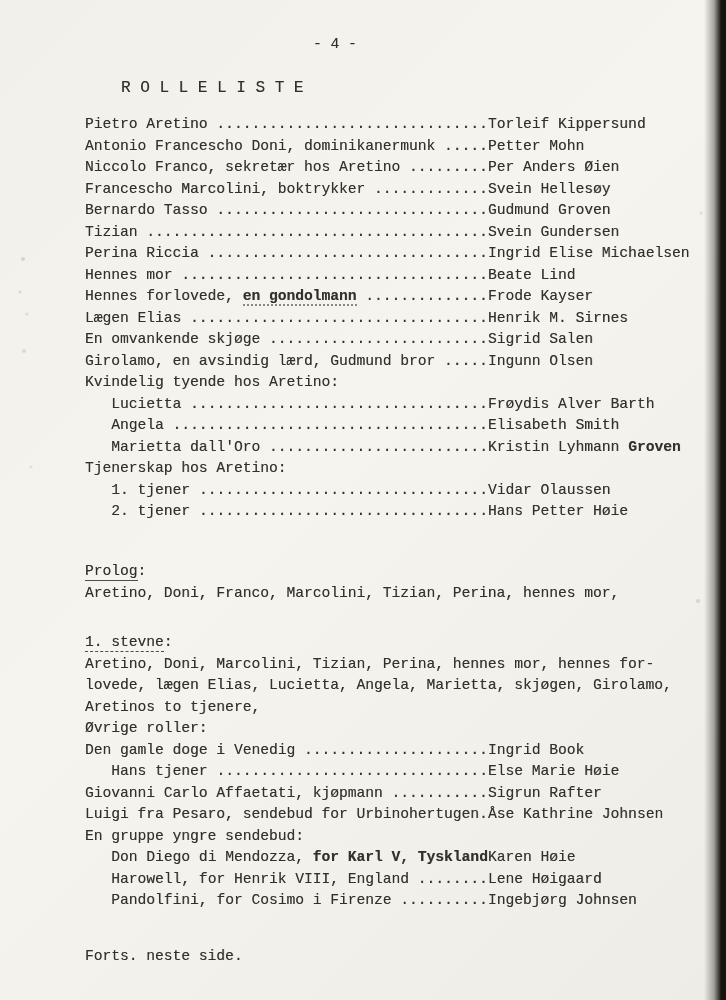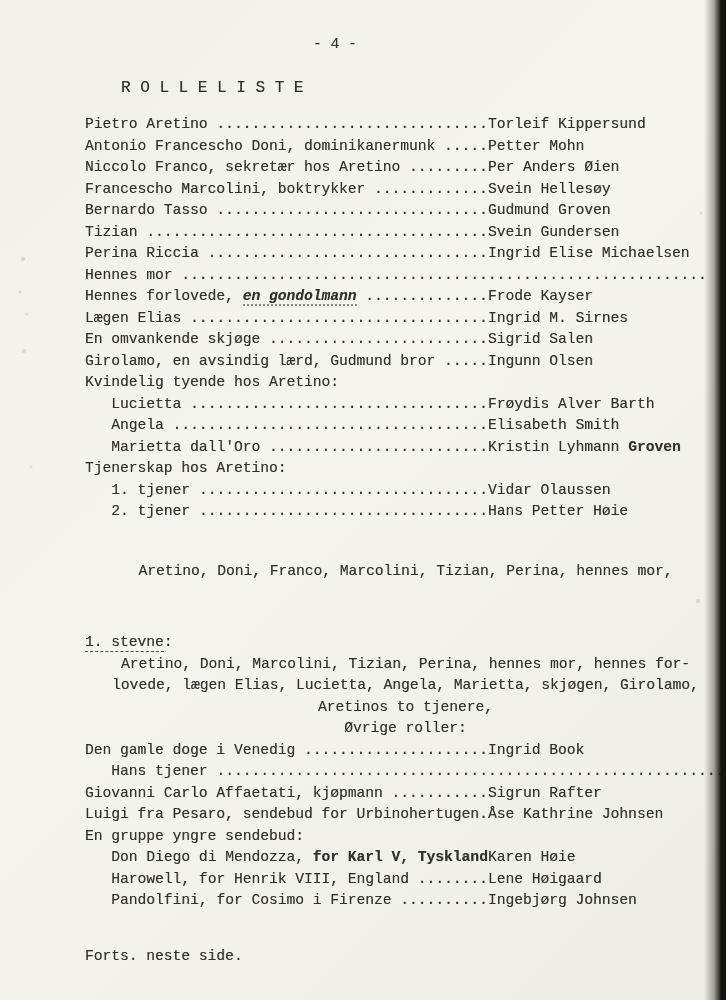--- a/index.html
+++ b/index.html
@@ -20,23 +20,23 @@
   #heading{left:85px;top:78px;white-space:pre;font-weight:normal;font-size:16px;margin-left:36px;}
   #cast-list{left:85px;top:114px;width:641px;}
   #prolog-section{left:85px;top:561px;width:641px;}
   #stevne-section{left:85px;top:632px;width:641px;}
   #footer-note{left:85px;top:946px;width:560px;text-align:left;white-space:pre;}
   .row{display:flex;white-space:pre;overflow:hidden;}
   .row.indent{padding-left:26.3px;}
   .role{flex:none;}
   .leader{flex:1 1 auto;min-width:0;overflow:hidden;white-space:pre;}
   .name{flex:none;width:238px;white-space:pre;overflow:hidden;}
-  .tline{white-space:pre;text-align:center;}
+  .tline{white-space:pre;}
   b.ot{font-weight:bold;}
-  b.ot.dotted-under{border-bottom:2px dotted rgba(51,48,43,0.55);font-style:italic;}
+  b.ot.dotted-under{border-bottom:2px dotted rgba(51,48,43,0.55);}
   .title-line{white-space:pre;}
   .u-solid{border-bottom:1.6px solid rgba(51,48,43,0.85);padding-bottom:1px;}
   .u-dash{border-bottom:1.6px dashed rgba(51,48,43,0.85);padding-bottom:1px;}
   #edge-shadow{
     position:absolute;right:0;top:0;width:22px;height:1000px;
     background:linear-gradient(to right,rgba(21,18,14,0) 0%,rgba(21,18,14,0.35) 45%,#16130f 78%);
   }
   #speckles{
     position:absolute;left:0;top:0;width:2px;height:2px;border-radius:50%;
     box-shadow:
@@ -59,51 +59,52 @@
   <header id="heading">R O L L E L I S T E</header>
 
   <section id="cast-list">
       <div class="row"><span class="role"><span>Pietro Aretino</span><b class="ot"></b></span><span class="leader"> ............................................................</span><span class="name"><span>Torleif Kippersund</span><b class="ot"></b></span></div>
       <div class="row"><span class="role"><span>Antonio Francescho Doni, dominikanermunk</span><b class="ot"></b></span><span class="leader"> ............................................................</span><span class="name"><span>Petter Mohn</span><b class="ot"></b></span></div>
       <div class="row"><span class="role"><span>Niccolo Franco, sekretær hos Aretino</span><b class="ot"></b></span><span class="leader"> ............................................................</span><span class="name"><span>Per Anders Øien</span><b class="ot"></b></span></div>
       <div class="row"><span class="role"><span>Francescho Marcolini, boktrykker</span><b class="ot"></b></span><span class="leader"> ............................................................</span><span class="name"><span>Svein Hellesøy</span><b class="ot"></b></span></div>
       <div class="row"><span class="role"><span>Bernardo Tasso</span><b class="ot"></b></span><span class="leader"> ............................................................</span><span class="name"><span>Gudmund Groven</span><b class="ot"></b></span></div>
       <div class="row"><span class="role"><span>Tizian</span><b class="ot"></b></span><span class="leader"> ............................................................</span><span class="name"><span>Svein Gundersen</span><b class="ot"></b></span></div>
       <div class="row"><span class="role"><span>Perina Riccia</span><b class="ot"></b></span><span class="leader"> ............................................................</span><span class="name"><span>Ingrid Elise Michaelsen</span><b class="ot"></b></span></div>
-      <div class="row"><span class="role"><span>Hennes mor</span><b class="ot"></b></span><span class="leader"> ............................................................</span></div>
+      <div class="row"><span class="role"><span>Hennes mor</span><b class="ot"></b></span><span class="leader"> ............................................................</span><span class="name"><span>Beate Lind</span><b class="ot"></b></span></div>
       <div class="row"><span class="role"><span>Hennes forlovede, </span><b class="ot dotted-under">en gondolmann</b></span><span class="leader"> ............................................................</span><span class="name"><span>Frode Kayser</span><b class="ot"></b></span></div>
-      <div class="row"><span class="role"><span>Lægen Elias</span><b class="ot"></b></span><span class="leader"> ............................................................</span><span class="name"><span>Ingrid M. Sirnes</span><b class="ot"></b></span></div>
+      <div class="row"><span class="role"><span>Lægen Elias</span><b class="ot"></b></span><span class="leader"> ............................................................</span><span class="name"><span>Henrik M. Sirnes</span><b class="ot"></b></span></div>
       <div class="row"><span class="role"><span>En omvankende skjøge</span><b class="ot"></b></span><span class="leader"> ............................................................</span><span class="name"><span>Sigrid Salen</span><b class="ot"></b></span></div>
       <div class="row"><span class="role"><span>Girolamo, en avsindig lærd, Gudmund bror</span><b class="ot"></b></span><span class="leader"> ............................................................</span><span class="name"><span>Ingunn Olsen</span><b class="ot"></b></span></div>
       <div class="row"><span class="role"><span>Kvindelig tyende hos Aretino:</span><b class="ot"></b></span><span class="leader"></span><span class="name"><span></span><b class="ot"></b></span></div>
       <div class="row indent"><span class="role"><span>Lucietta</span><b class="ot"></b></span><span class="leader"> ............................................................</span><span class="name"><span>Frøydis Alver Barth</span><b class="ot"></b></span></div>
       <div class="row indent"><span class="role"><span>Angela</span><b class="ot"></b></span><span class="leader"> ............................................................</span><span class="name"><span>Elisabeth Smith</span><b class="ot"></b></span></div>
       <div class="row indent"><span class="role"><span>Marietta dall'Oro</span><b class="ot"></b></span><span class="leader"> ............................................................</span><span class="name"><span>Kristin Lyhmann </span><b class="ot">Groven</b></span></div>
       <div class="row"><span class="role"><span>Tjenerskap hos Aretino:</span><b class="ot"></b></span><span class="leader"></span><span class="name"><span></span><b class="ot"></b></span></div>
       <div class="row indent"><span class="role"><span>1. tjener</span><b class="ot"></b></span><span class="leader"> ............................................................</span><span class="name"><span>Vidar Olaussen</span><b class="ot"></b></span></div>
       <div class="row indent"><span class="role"><span>2. tjener</span><b class="ot"></b></span><span class="leader"> ............................................................</span><span class="name"><span>Hans Petter Høie</span><b class="ot"></b></span></div>
     </section>
 
   <section id="prolog-section">
+    <div class="title-line"><span class="u-solid">Prolog</span><span>:</span></div>
     <div>
         <div class="tline">Aretino, Doni, Franco, Marcolini, Tizian, Perina, hennes mor,</div>
       </div>
   </section>
 
   <section id="stevne-section">
     <div class="title-line"><span class="u-dash">1. stevne</span><span>:</span></div>
     <div>
         <div class="tline">Aretino, Doni, Marcolini, Tizian, Perina, hennes mor, hennes for-</div>
         <div class="tline">lovede, lægen Elias, Lucietta, Angela, Marietta, skjøgen, Girolamo,</div>
         <div class="tline">Aretinos to tjenere,</div>
         <div class="tline">Øvrige roller:</div>
       </div>
     <div>
         <div class="row"><span class="role"><span>Den gamle doge i Venedig</span><b class="ot"></b></span><span class="leader"> ............................................................</span><span class="name"><span>Ingrid Book</span><b class="ot"></b></span></div>
-        <div class="row indent"><span class="role"><span>Hans tjener</span><b class="ot"></b></span><span class="leader"> ............................................................</span></div>
+        <div class="row indent"><span class="role"><span>Hans tjener</span><b class="ot"></b></span><span class="leader"> ............................................................</span><span class="name"><span>Else Marie Høie</span><b class="ot"></b></span></div>
         <div class="row"><span class="role"><span>Giovanni Carlo Affaetati, kjøpmann</span><b class="ot"></b></span><span class="leader"> ............................................................</span><span class="name"><span>Sigrun Rafter</span><b class="ot"></b></span></div>
         <div class="row"><span class="role"><span>Luigi fra Pesaro, sendebud for Urbinohertugen.</span><b class="ot"></b></span><span class="leader"></span><span class="name"><span>Åse Kathrine Johnsen</span><b class="ot"></b></span></div>
         <div class="row"><span class="role"><span>En gruppe yngre sendebud:</span><b class="ot"></b></span><span class="leader"></span><span class="name"><span></span><b class="ot"></b></span></div>
         <div class="row indent"><span class="role"><span>Don Diego di Mendozza, </span><b class="ot">for Karl V, Tyskland</b></span><span class="leader"></span><span class="name"><span>Karen Høie</span><b class="ot"></b></span></div>
         <div class="row indent"><span class="role"><span>Harowell, for Henrik VIII, England</span><b class="ot"></b></span><span class="leader"> ............................................................</span><span class="name"><span>Lene Høigaard</span><b class="ot"></b></span></div>
         <div class="row indent"><span class="role"><span>Pandolfini, for Cosimo i Firenze</span><b class="ot"></b></span><span class="leader"> ............................................................</span><span class="name"><span>Ingebjørg Johnsen</span><b class="ot"></b></span></div>
       </div>
   </section>
 
   <footer id="footer-note">Forts. neste side.</footer>

